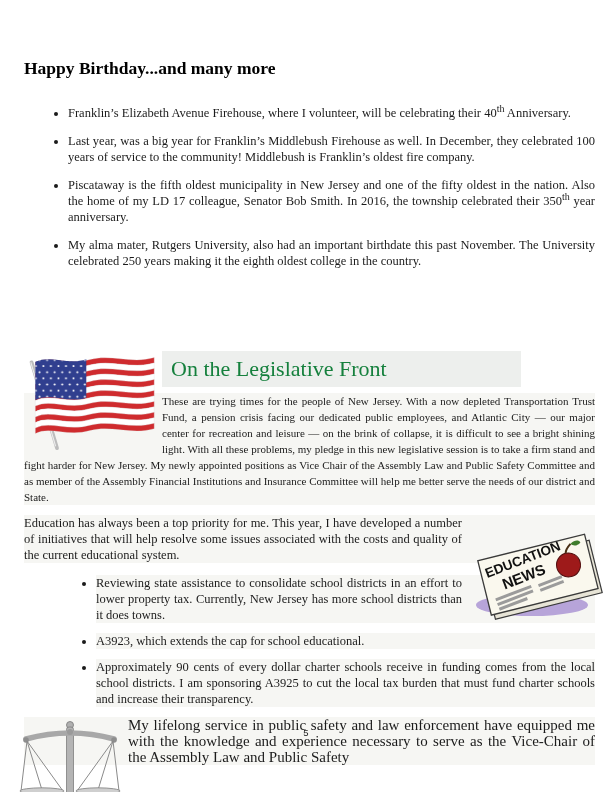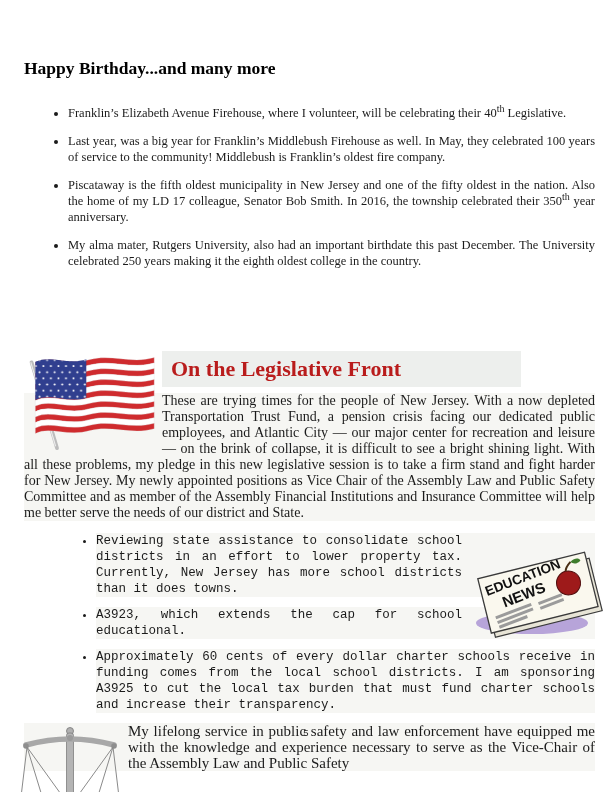--- a/index.html
+++ b/index.html
@@ -8,50 +8,50 @@
     font-family:"Liberation Serif", serif;color:#1b1b1b;
     box-sizing:border-box;padding:58px 17px 16px 24px;overflow:hidden;
   }
   h1.bday-head{font-size:17.5px;font-weight:bold;margin:0;color:#000;}
   ul.blist{margin:26px 0 0 0;padding:0 0 0 44px;}
   ul.blist li{margin:0 0 12px 0;font-size:12.5px;line-height:16px;text-align:justify;}
   sup.ord{font-size:10px;line-height:0;vertical-align:super;}
   .leg{margin-top:80px;}
   .flag-float{float:left;width:138px;height:100px;margin:2px 2px 0 -2px;}
   .leg-head{
-    display:inline-block;font-size:22px;line-height:30px;font-weight:bold;
-    color:#b91c1c;background:#edefed;padding:3px 10px 3px 9px;width:340px;margin:2px 0 0 0;
+    display:inline-block;font-size:22px;line-height:30px;font-weight:normal;
+    color:#15803d;background:#edefed;padding:3px 10px 3px 9px;width:340px;margin:2px 0 0 0;
   }
   .scan{background:#f6f6f3;}
-  .leg p{margin:6px 0 0 0;font-size:14px;line-height:16px;text-align:justify;}
+  .leg p{margin:6px 0 0 0;font-size:11px;line-height:16px;text-align:justify;}
   .edu{margin-top:10px;}
   .news-float{float:right;width:132px;height:106px;margin:0 -9px 4px 10px;}
   .edu p{margin:0;font-size:12.5px;line-height:16px;text-align:justify;}
-  ul.elist{margin:12px 0 0 0;padding:0 0 0 72px;font-family:Liberation Mono, monospace;}
+  ul.elist{margin:12px 0 0 0;padding:0 0 0 72px;}
   ul.elist li{margin:0 0 10px 0;font-size:12.5px;line-height:16px;text-align:justify;}
   .safety{margin-top:8px;}
   .scales-float{float:left;width:104px;height:100px;margin:2px 6px 0 -6px;}
   .safety p{margin:4px 0 0 0;font-size:15px;line-height:16px;text-align:justify;}
   .pageno{
     position:absolute;top:727px;left:0;right:0;text-align:center;
     font-family:"Liberation Sans", sans-serif;font-size:9.5px;color:#222;
   }
 </style>
 </head>
 <body>
 
 <div class="page">
 
   <section>
     <h1 class="bday-head">Happy Birthday...and many more</h1>
     <ul class="blist">
-      <li><span>Franklin’s Elizabeth Avenue Firehouse, where I volunteer, will be celebrating their 40</span><sup class="ord">th</sup><span> Legislative.</span></li>
-      <li><span>Last year, was a big year for Franklin’s Middlebush Firehouse as well.  In May, they celebrated 100 years of service to the community! Middlebush is Franklin’s oldest fire company.</span><sup class="ord"></sup><span></span></li>
+      <li><span>Franklin’s Elizabeth Avenue Firehouse, where I volunteer, will be celebrating their 40</span><sup class="ord">th</sup><span> Anniversary.</span></li>
+      <li><span>Last year, was a big year for Franklin’s Middlebush Firehouse as well.  In December, they celebrated 100 years of service to the community! Middlebush is Franklin’s oldest fire company.</span><sup class="ord"></sup><span></span></li>
       <li><span>Piscataway is the fifth oldest municipality in New Jersey and one of the fifty oldest in the nation.  Also the home of my LD 17 colleague, Senator Bob Smith. In 2016, the township celebrated their 350</span><sup class="ord">th</sup><span> year anniversary.</span></li>
-      <li><span>My alma mater, Rutgers University, also had an important birthdate this past December.  The University celebrated 250 years making it the eighth oldest college in the country.</span><sup class="ord"></sup><span></span></li>
+      <li><span>My alma mater, Rutgers University, also had an important birthdate this past November.  The University celebrated 250 years making it the eighth oldest college in the country.</span><sup class="ord"></sup><span></span></li>
     </ul>
   </section>
 
   <section class="leg">
     <svg class="flag-float" viewBox="0 0 138 106" xmlns="http://www.w3.org/2000/svg" aria-hidden="true">
       <defs>
         <path id="band" d="M0,8 C16,0 34,12 58,5 C80,-1 102,10 126,3 L126,8.8 C102,15.8 80,4.8 58,10.8 C34,17.8 16,5.8 0,13.8 Z"></path>
         <pattern id="stars" width="8" height="13" patternUnits="userSpaceOnUse">
           <circle cx="2.5" cy="3" r="1.1" fill="#ffffff"></circle>
           <circle cx="6.5" cy="9.5" r="1.1" fill="#ffffff"></circle>
@@ -96,24 +96,25 @@
             <rect x="60" y="80" width="25" height="3"></rect>
           </g>
         </g>
         <g>
           <circle cx="97" cy="58" r="12" fill="#9e1a1a" stroke="#4f0d0d" stroke-width="1"></circle>
           <path d="M97,46 C98,42 101,40 104,38" stroke="#4a2f14" stroke-width="2" fill="none"></path>
           <path d="M104,38 C109,35 113,36 114,39 C110,42 106,41 104,38 Z" fill="#3f7d2c"></path>
         </g>
       </g>
     </svg>
+    <p class="scan">Education has always been a top priority for me. This year, I have developed a number of initiatives that will help resolve some issues associated with the costs and quality of the current educational system.</p>
     <ul class="elist">
       <li class="scan">Reviewing state assistance to consolidate school districts in an effort to lower property tax. Currently, New Jersey has more school districts than it does towns.</li>
       <li class="scan">A3923, which extends the cap for school educational.</li>
-      <li class="scan">Approximately 60 cents of every dollar charter schools receive in funding comes from the local school districts. I am sponsoring A3925 to cut the local tax burden that must fund charter schools and increase their transparency.</li>
+      <li class="scan">Approximately 90 cents of every dollar charter schools receive in funding comes from the local school districts. I am sponsoring A3925 to cut the local tax burden that must fund charter schools and increase their transparency.</li>
     </ul>
   </section>
 
   <section class="safety">
     <svg class="scales-float" viewBox="0 0 104 100" xmlns="http://www.w3.org/2000/svg" aria-hidden="true">
       <circle cx="52" cy="6" r="3.5" fill="#b0b0b0" stroke="#777" stroke-width="0.8"></circle>
       <rect x="48.5" y="8" width="7" height="76" rx="2.5" fill="#b4b4b4" stroke="#7e7e7e" stroke-width="0.8"></rect>
       <path d="M8,20 Q52,8 96,20" stroke="#a8a8a8" stroke-width="5.5" fill="none" stroke-linecap="round"></path>
       <circle cx="8" cy="21" r="2.8" fill="#8e8e8e"></circle>
       <circle cx="96" cy="21" r="2.8" fill="#8e8e8e"></circle>

